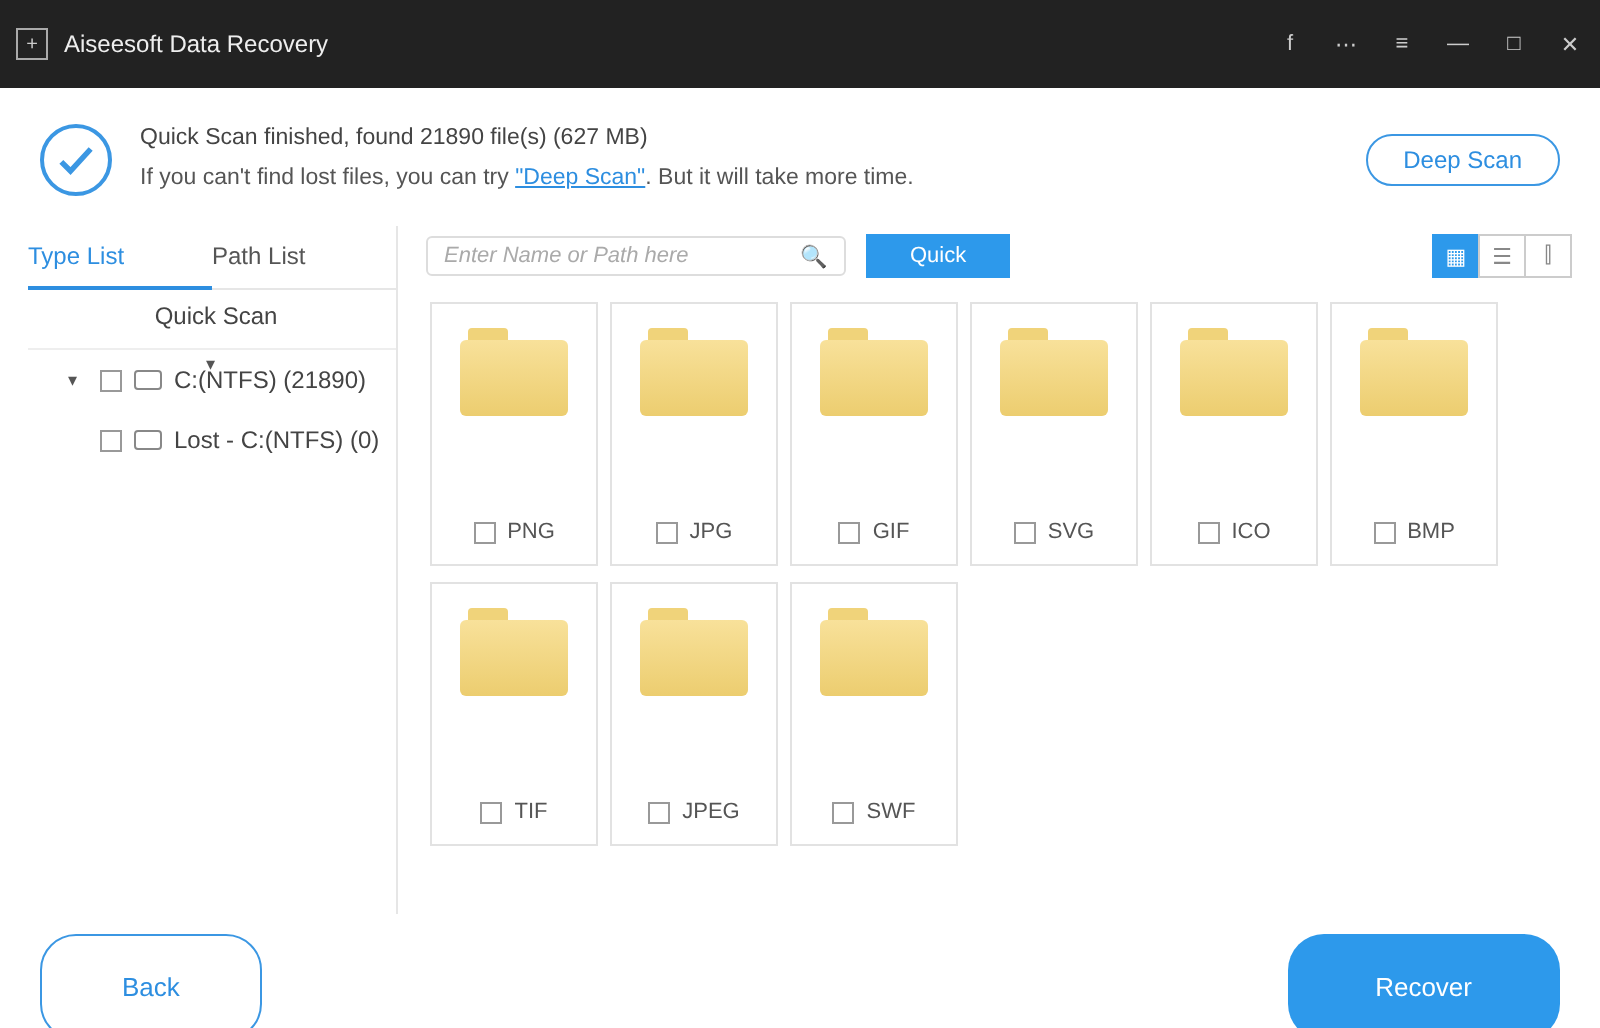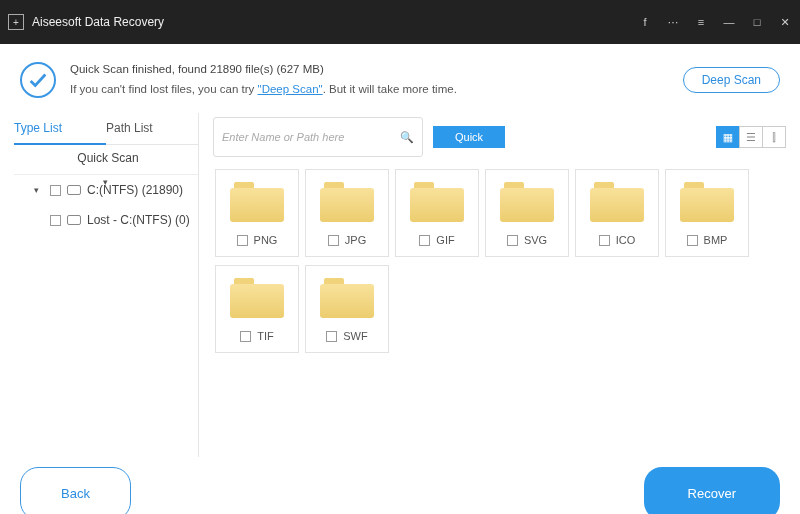--- a/index.html
+++ b/index.html
@@ -43,31 +43,31 @@
   .tree-row .chev.right::before{content:"›"; color:#2d8ee0; font-size:13px; font-weight:bold;}
   .tree-row .dot { width:12px; height:12px; border-radius:50%; background:#333; display:inline-block;}
   .tree-row .chk { width:11px; height:11px; border:1px solid #999; background:#fff; flex-shrink:0;}
   .tree-row .drive-icon { width:14px; height:10px; border:1px solid #888; border-radius:2px; flex-shrink:0;}
   .tree-row .img-icon { width:14px; height:11px; border:1px solid #2d8ee0; position:relative; flex-shrink:0;}
   .tree-row .img-icon::after{content:""; position:absolute; left:1px; top:1px; width:3px; height:3px; border-radius:50%; background:#2d8ee0;}
   .tree-row .spacer{flex:1;}
 
   .right-pane { flex:1; display:flex; flex-direction:column; padding-left: 14px; }
   .toolbar { display:flex; align-items:center; gap:10px; padding: 4px 0 8px 0; }
-  .search-box { flex:0 0 210px; height:40px; border:1px solid #ddd; border-radius:3px; display:flex; align-items:center; padding:0 8px; color:#aaa; font-size:11px; font-style:italic;}
+  .search-box { flex:0 0 210px; height:20px; border:1px solid #ddd; border-radius:3px; display:flex; align-items:center; padding:0 8px; color:#aaa; font-size:11px; font-style:italic;}
   .search-box .placeholder{flex:1;}
   .search-box .mag{font-style:normal; color:#bbb;}
   .filter-btn { background:#2d99eb; color:#fff; border:none; font-size:11px; padding:5px 22px; cursor:pointer;}
   .toolbar .spacer{flex:1;}
   .view-toggle { display:flex; }
   .view-toggle .vbtn { width:24px; height:22px; border:1px solid #ccc; display:flex; align-items:center; justify-content:center; font-size:11px; color:#888; cursor:pointer; margin-left:-1px;}
   .view-toggle .vbtn.active { background:#2d99eb; color:#fff; border-color:#2d99eb;}
 
   .grid { flex:1; overflow:auto; display:flex; flex-wrap:wrap; align-content:flex-start; gap: 8px 6px; padding: 4px 2px; }
-  .folder-card { width: 84px; height: 88px; border:1px solid #e2e2e2; display:flex; flex-direction:column; align-items:center; justify-content:flex-start; padding:6px 0 4px 0; cursor:pointer;}
+  .folder-card { width: 84px; height: 132px; border:1px solid #e2e2e2; display:flex; flex-direction:column; align-items:center; justify-content:flex-start; padding:6px 0 4px 0; cursor:pointer;}
   .folder-icon { width:54px; height:44px; position:relative; margin-top:6px; margin-bottom:12px;}
   .folder-icon .tab { position:absolute; left:4px; top:0; width:20px; height:10px; background:#f0d37a; border-radius:2px 2px 0 0;}
   .folder-icon .body { position:absolute; left:0; top:6px; right:0; bottom:0; background:linear-gradient(#f8e19a,#eccd6f); border-radius:3px;}
   .folder-card .label-row { display:flex; align-items:center; gap:6px; font-size:11px; color:#555; margin-top:auto; padding-bottom:6px;}
   .folder-card .chk { width:11px; height:11px; border:1px solid #999;}
 
   .footer { display:flex; padding: 10px 6px 0 6px; }
   .back-btn { border:1px solid #3b97e3; color:#2d8ee0; background:#fff; border-radius:18px; padding:18px 40px; font-size:13px; cursor:pointer;}
   .footer .spacer{flex:1;}
   .recover-btn { background:#2d99eb; color:#fff; border:none; border-radius:18px; padding:7px 44px; font-size:13px; cursor:pointer;}
@@ -218,20 +218,30 @@
               <span>TIF</span>
             </div>
           </div>
           <div class="folder-card">
             <div class="folder-icon">
               <div class="tab"></div>
               <div class="body"></div>
             </div>
             <div class="label-row">
               <span class="chk"></span>
+              <span>JPEG</span>
+            </div>
+          </div>
+          <div class="folder-card">
+            <div class="folder-icon">
+              <div class="tab"></div>
+              <div class="body"></div>
+            </div>
+            <div class="label-row">
+              <span class="chk"></span>
               <span>SWF</span>
             </div>
           </div>
         </div>
     </div>
   </div>
 
   <div class="footer">
     <button class="back-btn">Back</button>
     <div class="spacer"></div>

